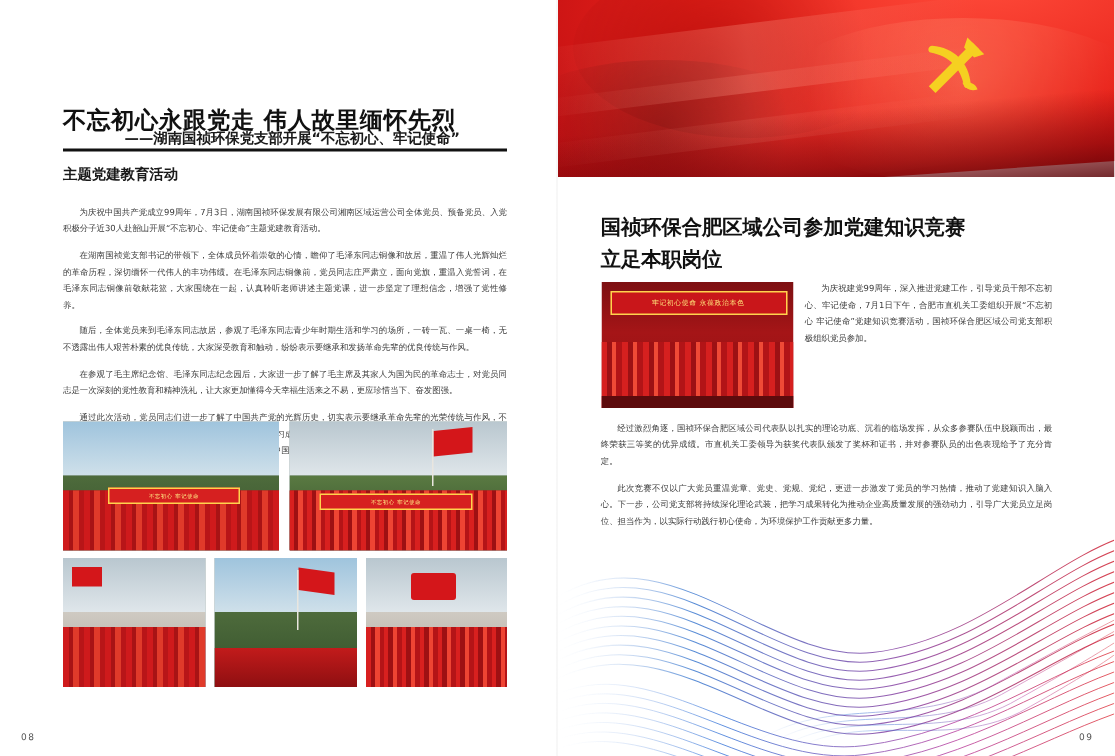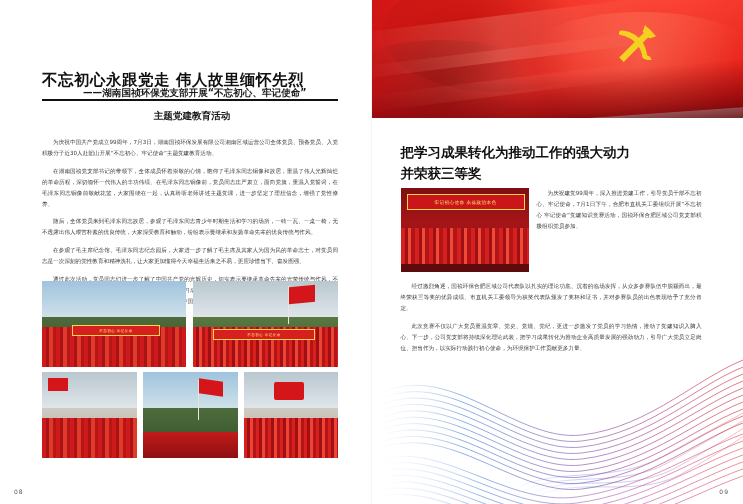--- a/index.html
+++ b/index.html
@@ -58,21 +58,21 @@
   }
   .lp-sub{
     position:absolute;left:42px;top:86px;width:305px;
     font-size:9.6px;font-weight:bold;color:#1a1a1a;line-height:1.5;margin-left:41px;
   }
   .lp-subline{
     position:absolute;left:42px;top:99px;width:296px;height:1.6px;background:#111;
   }
   .lp-sub2{
     position:absolute;left:42px;top:110px;width:300px;
-    font-size:9.6px;font-weight:bold;color:#1a1a1a;text-align:center;
+    font-size:9.6px;font-weight:bold;color:#1a1a1a;
   }
   .lp-body{
     position:absolute;left:42px;top:137px;width:296px;
     font-size:5.6px;line-height:1.95;color:#3a3a3a;text-align:justify;
   }
   .lp-body p{margin:0 0 7px 0;text-indent:11px;}
 
   
   .photos{position:absolute;left:42px;top:281px;width:296px;height:177px;}
   .ph{position:absolute;overflow:hidden;background:#9aa;}
@@ -224,22 +224,22 @@
             <path d="M20 74 L72 22 L80 30 L28 82 Z"></path>
             <path d="M66 16 L86 36 L74 40 L62 28 Z"></path>
             <path d="M24 26c26 2 44 20 46 46 0 4-6 6-8 2-4-22-18-36-40-40-4-1-3-8 2-8z"></path>
             <path d="M60 70c10-2 16 2 18 8-8 2-14 0-18-8z"></path>
           </g>
         </svg>
       </div>
     </div>
 
     <h2 class="rp-title">
-      <span>把学习成果转化为推动工作的强大动力</span><br>
-      <span>并荣获三等奖</span>
+      <span>国祯环保合肥区域公司参加党建知识竞赛</span><br>
+      <span>立足本职岗位</span>
     </h2>
 
     <div class="rp-photo">
       <div style="position:absolute;inset:0;background:linear-gradient(180deg,#7d1012 0%,#a51517 40%,#8e1113 100%);"></div>
       <div class="banner" style="left:6px;top:6px;width:116px;height:14px;background:#c9161a;color:#ffe27a;font-size:4.6px;">牢记初心使命  永葆政治本色</div>
       <div style="position:absolute;left:0;bottom:0;width:100%;height:52%;
                   background:repeating-linear-gradient(90deg,#d6201f 0 4px,#9d1114 4px 7px,#ef4a36 7px 10px,#b21417 10px 14px);"></div>
       <div style="position:absolute;left:0;bottom:0;width:100%;height:10%;background:#5d0b0d;"></div>
     </div>
 

